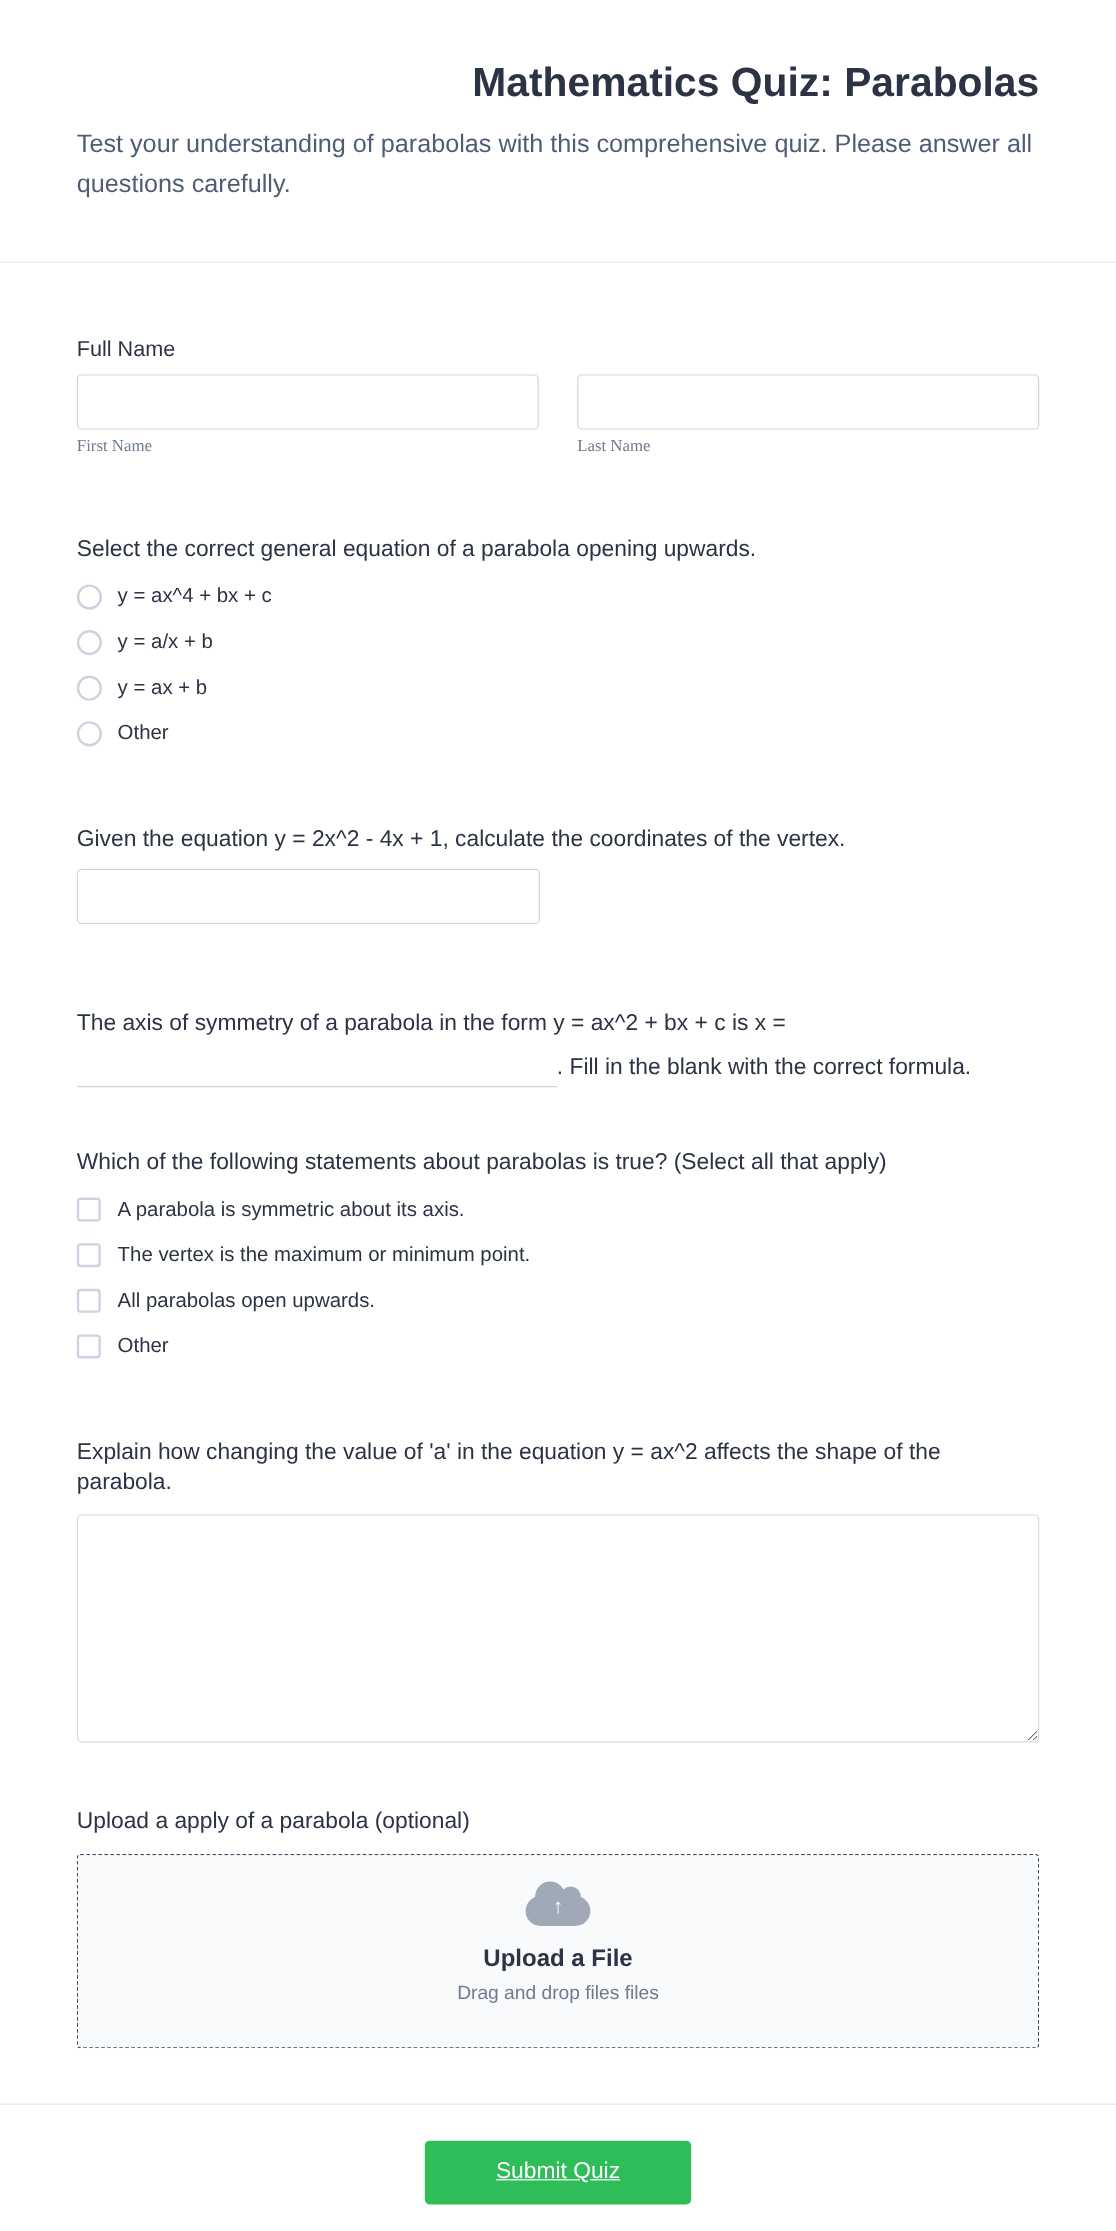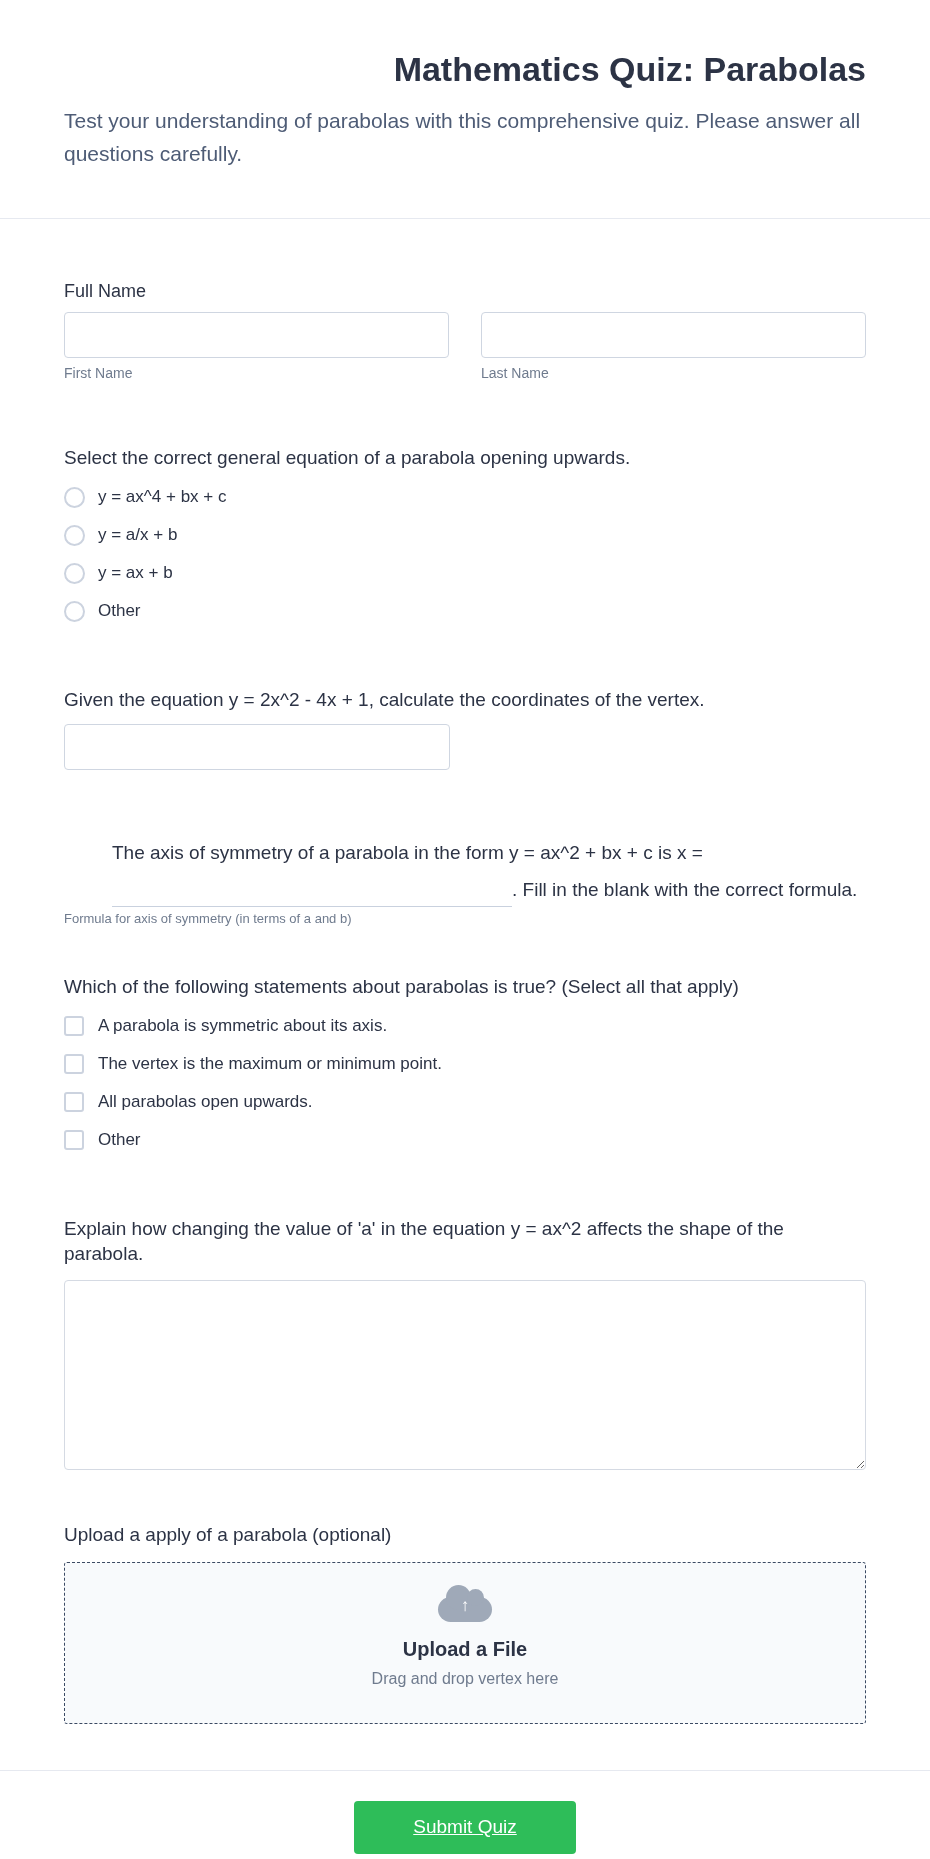--- a/index.html
+++ b/index.html
@@ -13,21 +13,21 @@
   .header { padding: 50px 64px 48px 64px; }
   .title { font-size: 34px; font-weight: 700; color: #2c3345; text-align: right; }
   .subtitle { margin-top: 16px; font-size: 21px; line-height: 1.55; color: #4e5c76; max-width: 810px; }
 
   .divider { border: 0; border-top: 1px solid #e6e9f0; width: 100%; }
 
   .form-body { padding: 0 64px; }
 
   .q-label { font-size: 19px; font-weight: 500; color: #2c3345; line-height: 1.32; }
   .field-label { font-size: 18px; font-weight: 500; color: #2c3345; }
-  .sublabel { font-size: 14px; color: #6f7b8e; margin-top: 7px; }
+  .sublabel { font-size: 14px; color: #6f7b8e; margin-top: 7px; font-family: Liberation Serif, serif; }
   .sublabel-sm { font-size: 13px; color: #6f7b8e; margin-top: 3px; }
 
   .text-input {
     height: 46px; border: 1px solid #cfd6e1; border-radius: 4px; background: #fff;
     font-size: 17px; color: #2c3345; padding: 0 12px; outline: none; width: 100%;
     font-family: inherit;
   }
 
   .section-name { margin-top: 62px; }
   .name-row { display: grid; grid-template-columns: 1fr 1fr; column-gap: 32px; margin-top: 10px; }
@@ -42,21 +42,21 @@
     background: #fff; flex: 0 0 auto; margin-right: 13px;
   }
   .checkbox {
     width: 20px; height: 20px; border: 2px solid #ccd3df; border-radius: 3px;
     background: #fff; flex: 0 0 auto; margin-right: 14px;
   }
   .option-label { font-size: 17px; color: #2c3345; }
 
   .vertex-input { width: 386px; margin-top: 12px; }
 
-  .axis-text { line-height: 37px; max-width: 810px; margin-left: 48px; }
+  .axis-text { line-height: 37px; max-width: 810px; }
   .inline-blank {
     display: inline-block; width: 400px; height: 30px; border: 0;
     border-bottom: 1px solid #c9d1de; outline: none; font-size: 17px; color: #2c3345;
     vertical-align: baseline; background: transparent; font-family: inherit;
   }
 
   .explain-label { max-width: 810px; }
   .textarea {
     width: 100%; height: 190px; margin-top: 14px; border: 1px solid #d5dae3;
     border-radius: 4px; resize: both; font-size: 17px; color: #2c3345; padding: 10px 12px;
@@ -144,21 +144,20 @@
       </div>
     </div>
 
     <div class="section">
       <div class="q-label">Given the equation y = 2x^2 - 4x + 1, calculate the coordinates of the vertex.</div>
       <input class="text-input vertex-input" type="text" style="">
     </div>
 
     <div class="section">
       <p class="q-label axis-text"><span>The axis of symmetry of a parabola in the form y = ax^2 + bx + c is x = </span><input class="inline-blank" type="text" style=""><span>. Fill in the blank with the correct formula.</span></p>
-      <div class="sublabel-sm">Formula for axis of symmetry (in terms of a and b)</div>
     </div>
 
     <div class="section-tight">
       <div class="q-label">Which of the following statements about parabolas is true? (Select all that apply)</div>
       <div class="options">
         <div class="option">
           <span class="checkbox"></span>
           <span class="option-label">A parabola is symmetric about its axis.</span>
         </div>
         <div class="option">
@@ -181,21 +180,21 @@
       <textarea class="textarea" style=""></textarea>
     </div>
 
     <div class="section-tight">
       <div class="q-label">Upload a apply of a parabola (optional)</div>
       <div class="upload-box">
         <div class="cloud">
           <span class="arrow">↑</span>
         </div>
         <div class="upload-title">Upload a File</div>
-        <div class="upload-hint">Drag and drop vertex here</div>
+        <div class="upload-hint">Drag and drop files files</div>
       </div>
     </div>
 
   </div>
 
   <hr class="divider submit-divider">
 
   <div class="submit-row">
     <button class="submit-btn">Submit Quiz</button>
   </div>

